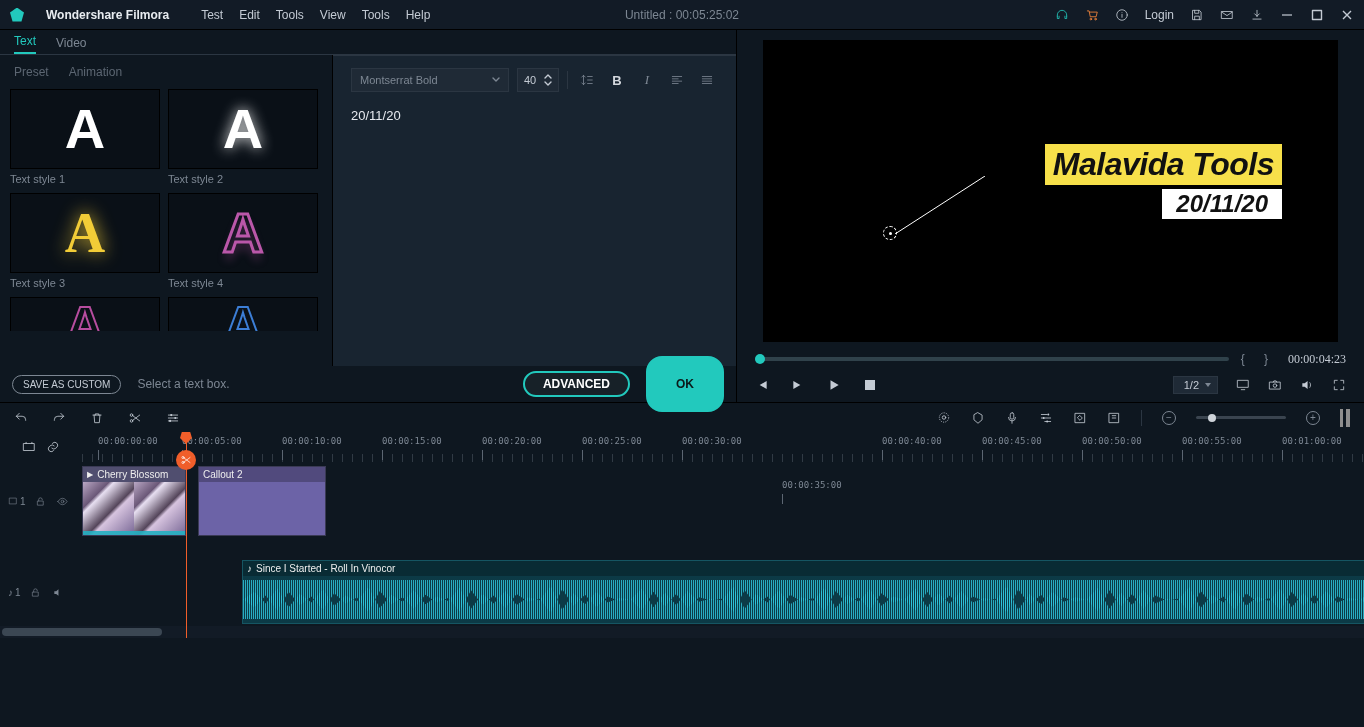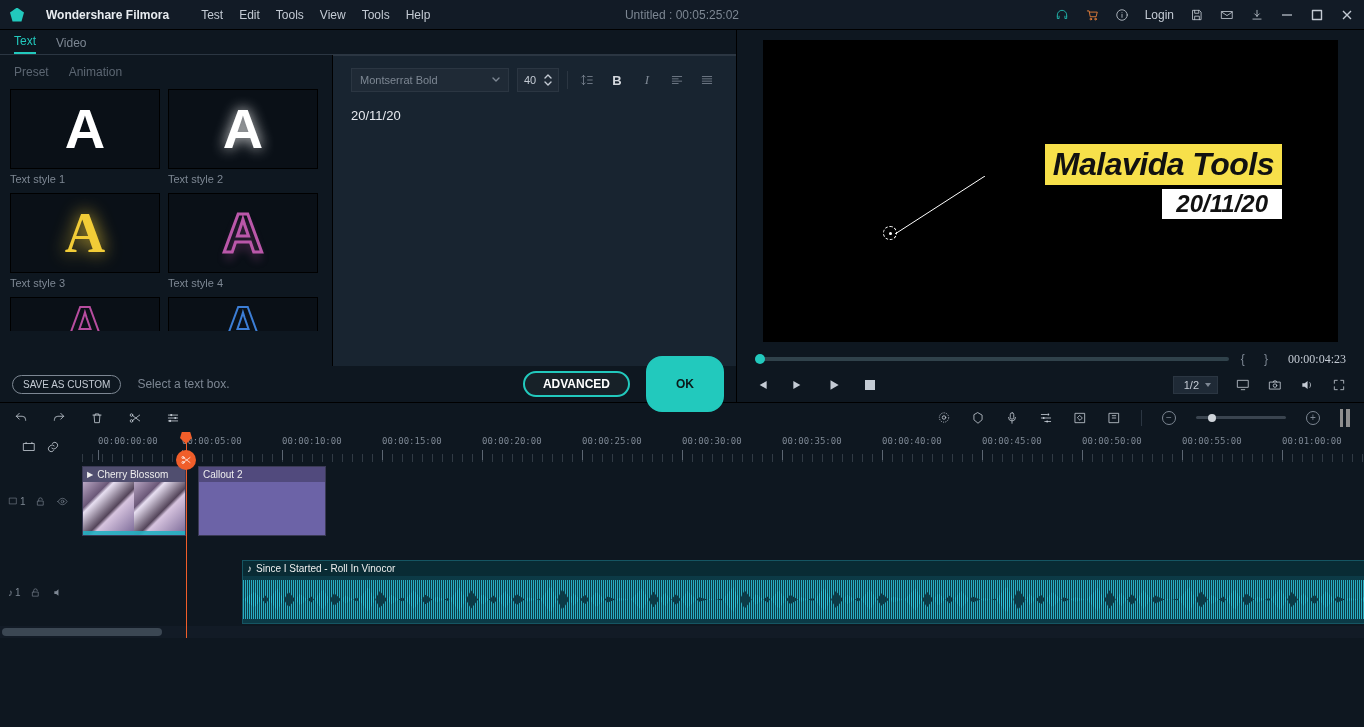--- a/index.html
+++ b/index.html
@@ -486,21 +486,21 @@
     </div>
     <div class="tl-ruler">
       <div id="ruler" class="ruler-inner">
           <div class="ruler-tick" style="left: 16px;">00:00:00:00</div>
           <div class="ruler-tick" style="left: 100px;">00:00:05:00</div>
           <div class="ruler-tick" style="left: 200px;">00:00:10:00</div>
           <div class="ruler-tick" style="left: 300px;">00:00:15:00</div>
           <div class="ruler-tick" style="left: 400px;">00:00:20:00</div>
           <div class="ruler-tick" style="left: 500px;">00:00:25:00</div>
           <div class="ruler-tick" style="left: 600px;">00:00:30:00</div>
-          <div class="ruler-tick" style="left: 700px;">00:00:35:00</div>
+          <div class="ruler-tick" style="left: 700px; margin-top: 44px;">00:00:35:00</div>
           <div class="ruler-tick" style="left: 800px;">00:00:40:00</div>
           <div class="ruler-tick" style="left: 900px;">00:00:45:00</div>
           <div class="ruler-tick" style="left: 1000px;">00:00:50:00</div>
           <div class="ruler-tick" style="left: 1100px;">00:00:55:00</div>
           <div class="ruler-tick" style="left: 1200px;">00:01:00:00</div>
         </div>
       <div class="mini-ticks"></div>
     </div>
   </div>
 

